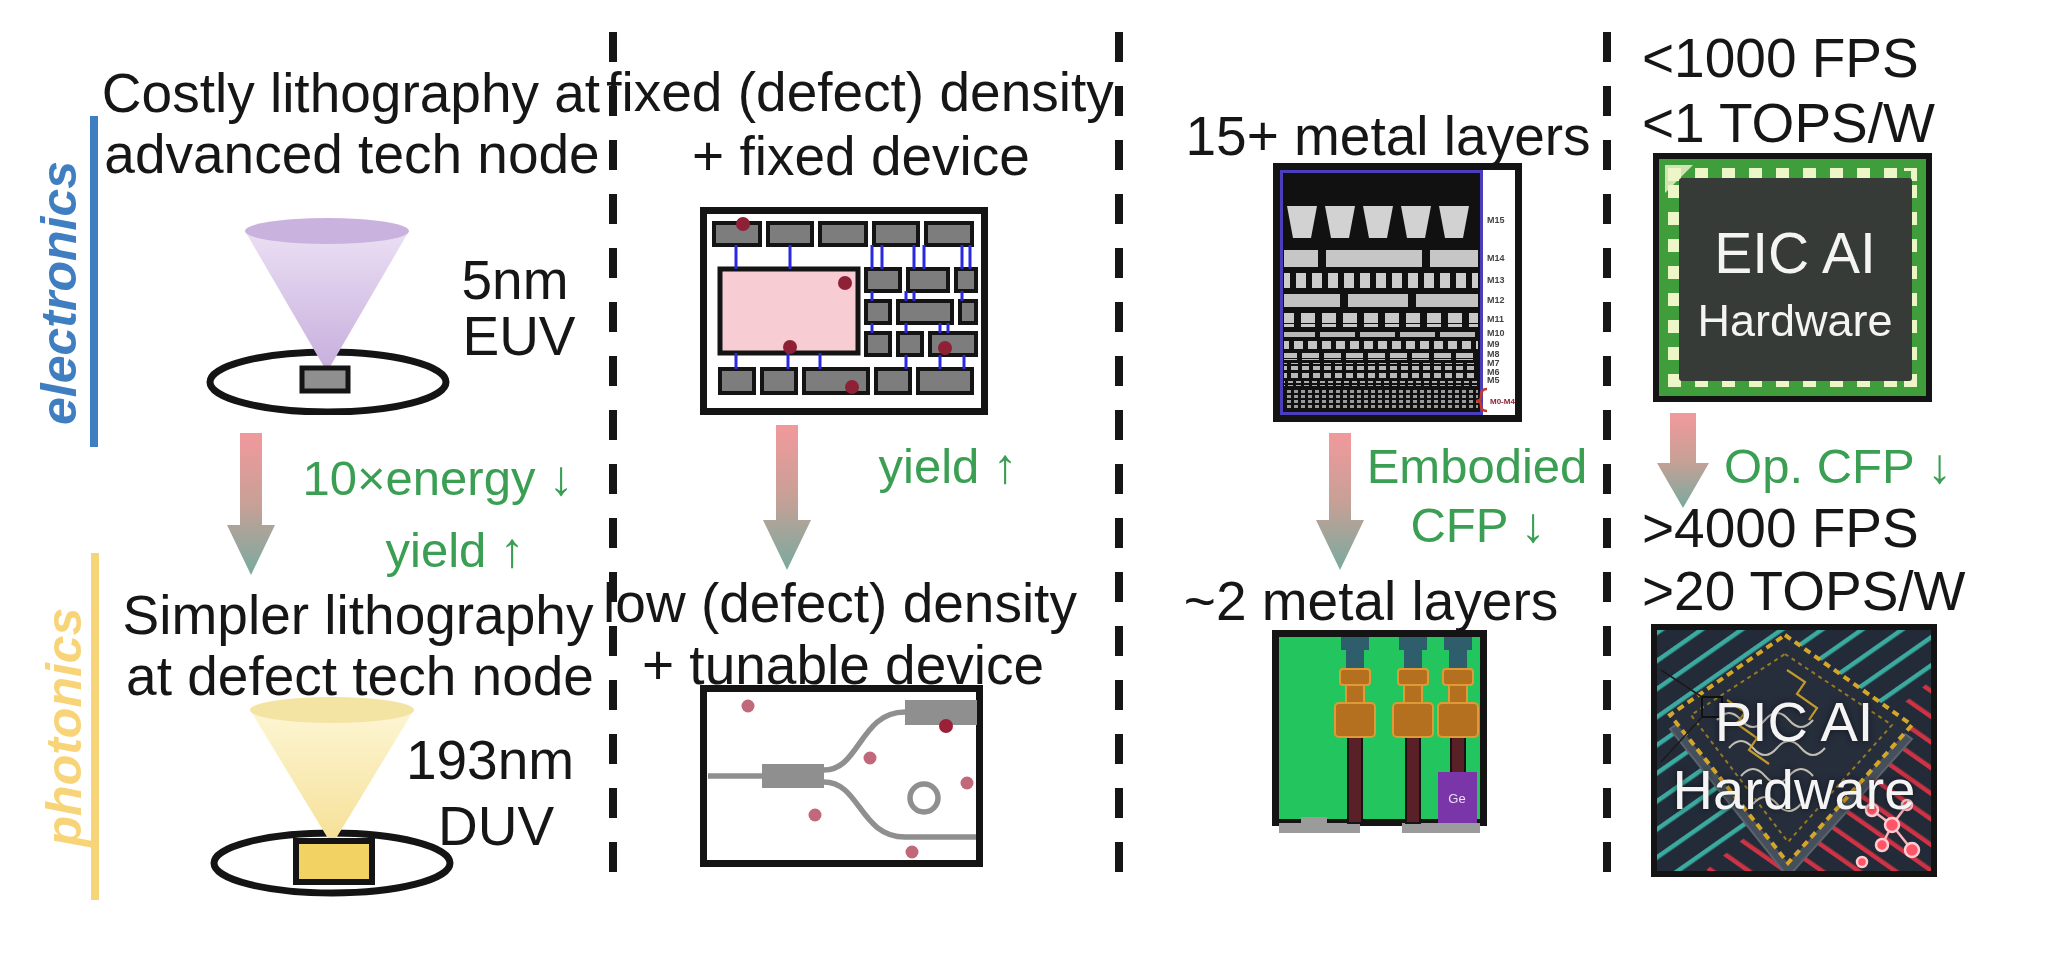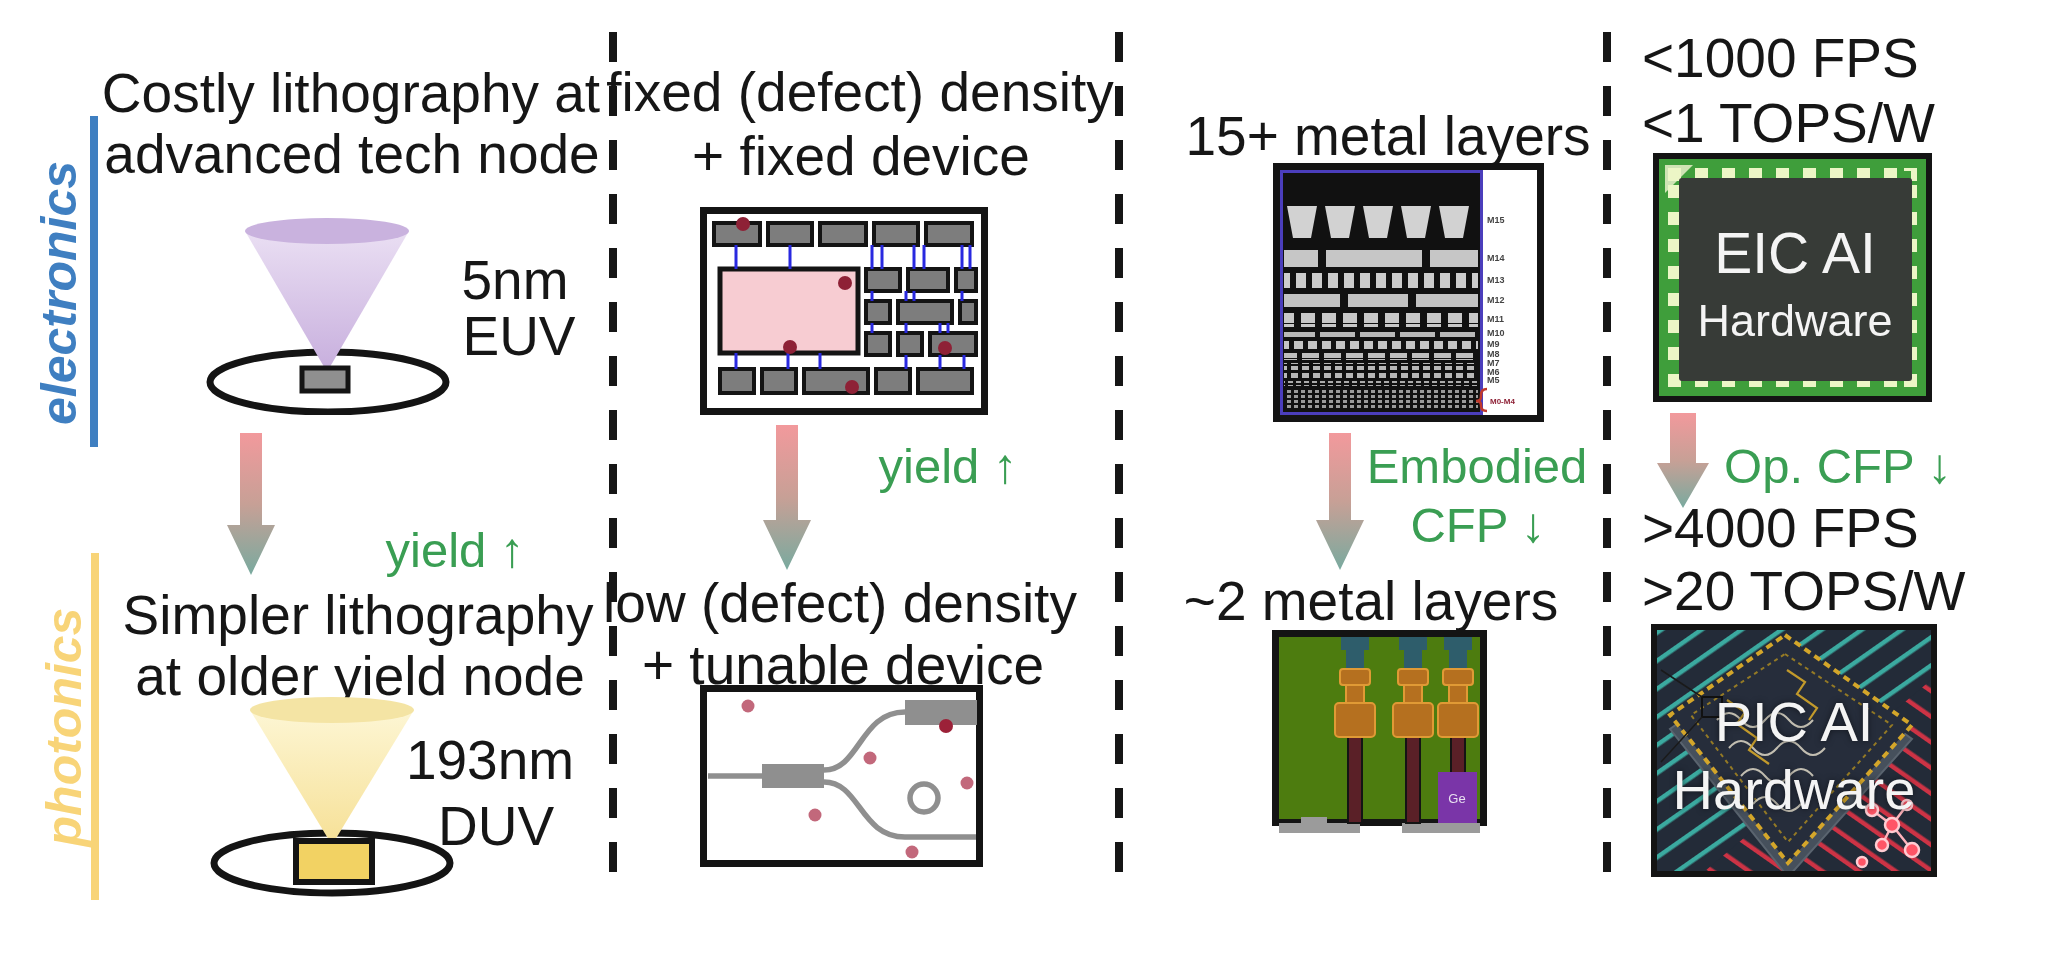--- a/index.html
+++ b/index.html
@@ -99,24 +99,25 @@
     <polygon points="45,18 209,18 127,159" fill="url(#pg)"></polygon>
     <ellipse cx="127" cy="18" rx="82" ry="13" fill="#c9b2de"></ellipse>
     <rect x="102" y="155" width="46" height="23" fill="#8f8f8f" stroke="#141414" stroke-width="5"></rect>
   </svg>
   <div class="t" style="left:515px;top:280px">5nm</div>
   <div class="t" style="left:519px;top:336px">EUV</div>
 
   <svg class="abs" style="left:227px;top:433px" width="48" height="142" viewBox="0 0 48 142">
     <path d="M13 0 H35 V92 H48 L24 142 L0 92 H13 Z" fill="url(#agrad)"></path>
   </svg>
+  <div class="t g" style="left:438px;top:478px">10×energy ↓</div>
   <div class="t g" style="left:455px;top:550px">yield ↑</div>
 
   <div class="t" style="left:358px;top:615px">Simpler lithography</div>
-  <div class="t" style="left:360px;top:676px">at older yield node</div>
+  <div class="t" style="left:360px;top:676px">at defect tech node</div>
 
   <svg class="abs" style="left:202px;top:695px" width="260" height="205" viewBox="0 0 260 205">
     <ellipse cx="130" cy="168" rx="118" ry="30" fill="#ffffff" stroke="#141414" stroke-width="7"></ellipse>
     <polygon points="48,15 212,15 130,150" fill="url(#yg)"></polygon>
     <ellipse cx="130" cy="15" rx="82" ry="13" fill="#f4e4a4"></ellipse>
     <rect x="94" y="146" width="76" height="41" fill="#f2d263" stroke="#141414" stroke-width="6"></rect>
   </svg>
   <div class="t" style="left:490px;top:760px">193nm</div>
   <div class="t" style="left:496px;top:826px">DUV</div>
 
@@ -186,21 +187,21 @@
         <circle cx="170" cy="73" r="6.5"></circle>
         <circle cx="267" cy="98" r="6.5"></circle>
       <circle cx="115" cy="130" r="6.5"></circle>
         <circle cx="212" cy="167" r="6.5"></circle>
     </g>
     <circle cx="246" cy="41" r="7" fill="#9c2138"></circle>
   </svg>
 
   <div class="t" style="left:1388px;top:136px">15+ metal layers</div>
 
-  <div class="box" style="left:1273px;top:163px;width:271px;height:259px;border-width:7px;background:#ffffff">
+  <div class="box" style="left:1273px;top:163px;width:249px;height:259px;border-width:7px;background:#ffffff">
     <svg width="235" height="245" viewBox="0 0 235 245">
       <rect x="0" y="0" width="203" height="245" fill="#111111"></rect>
       <rect x="1.5" y="1.5" width="200" height="242" fill="none" stroke="#4b3ebc" stroke-width="3"></rect>
       <g fill="#d2d2d2">
         <polygon points="7,36 37,36 31,68 13,68"></polygon>
           <polygon points="45,36 75,36 69,68 51,68"></polygon>
         <polygon points="83,36 113,36 107,68 89,68"></polygon>
           <polygon points="121,36 151,36 145,68 127,68"></polygon>
         <polygon points="159,36 189,36 183,68 165,68"></polygon>
       </g>
@@ -242,21 +243,21 @@
   </div>
 
   <svg class="abs" style="left:1316px;top:433px" width="48" height="137" viewBox="0 0 48 137">
     <path d="M13 0 H35 V87 H48 L24 137 L0 87 H13 Z" fill="url(#agrad)"></path>
   </svg>
   <div class="t g" style="left:1477px;top:466px">Embodied</div>
   <div class="t g" style="left:1478px;top:525px">CFP ↓</div>
 
   <div class="t" style="left:1371px;top:601px">~2 metal layers</div>
 
-  <div class="box" style="left:1272px;top:630px;width:215px;height:196px;border-width:7px;background:#4d7c0f">
+  <div class="box" style="left:1272px;top:630px;width:215px;height:196px;border-width:7px;background:#22c55e">
     <svg width="201" height="236" viewBox="0 0 201 236">
       <g fill="#9b9b9b">
         <rect x="0" y="186" width="81" height="10"></rect>
           <rect x="22" y="180" width="26" height="6"></rect>
         <rect x="123" y="186" width="78" height="10"></rect>
       </g>
       <g>
         <rect x="69" y="100" width="14" height="86" fill="#5a2027" stroke="#141414" stroke-width="2"></rect>
         <rect x="62" y="0" width="28" height="13" fill="#2e5d6b"></rect>
           <rect x="67" y="13" width="18" height="19" fill="#2e5d6b"></rect>

